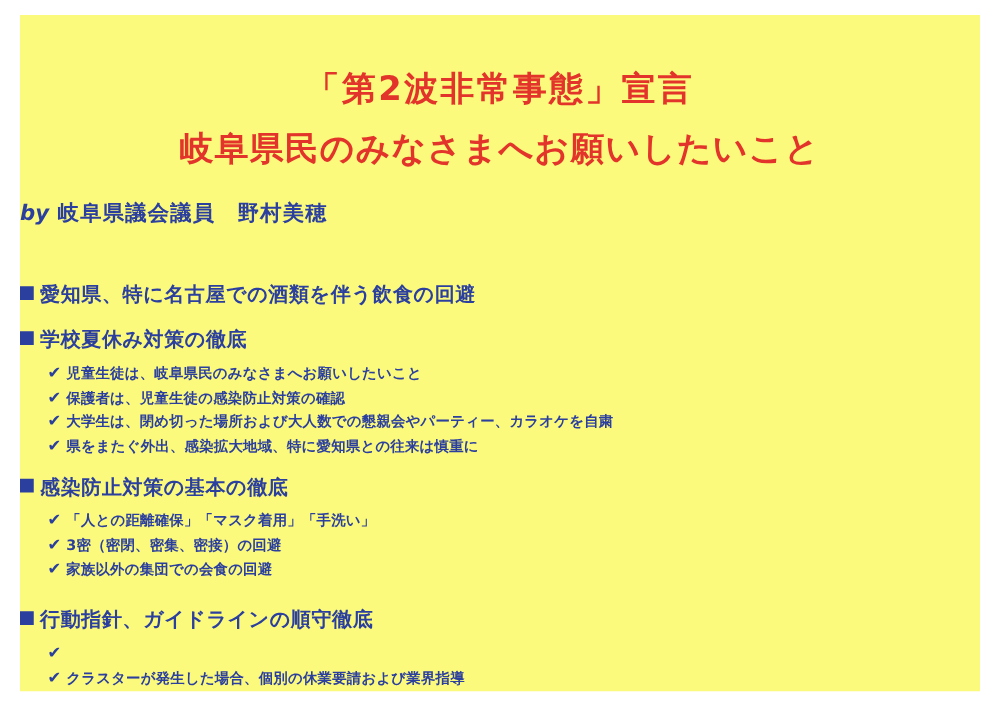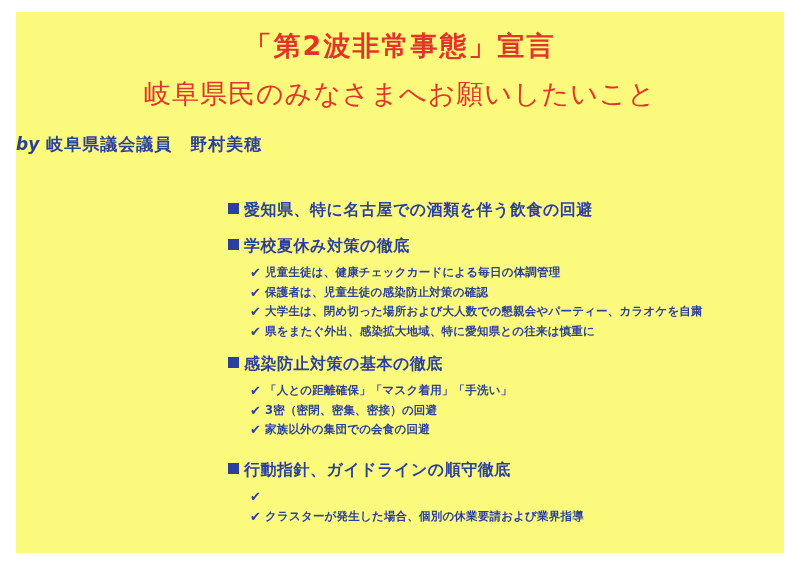--- a/index.html
+++ b/index.html
@@ -18,54 +18,53 @@
     left: 16px;
     top: 12px;
     width: 768px;
     height: 541px;
     background: #fcfa7c;
     box-sizing: border-box;
     overflow: hidden;
   }
   .title-block {
     text-align: center;
-    padding-top: 18px;
+    padding-top: 44px;
   }
   .title-line1 {
     color: #e2342a;
     font-size: 27px;
     font-weight: bold;
     letter-spacing: 2px;
     line-height: 1.2;
   }
   .title-line2 {
     color: #e2342a;
     font-size: 27px;
-    font-weight: normal;
+    font-weight: bold;
     letter-spacing: 1px;
     line-height: 1.2;
     margin-top: 16px;
     text-align: center;
   }
   .byline {
     color: #2b3f9e;
     font-size: 17px;
     font-weight: bold;
     letter-spacing: 1px;
     text-align: left;
     margin-top: 22px;
   }
   .byline .by-latin {
     font-style: italic;
     font-weight: bold;
     letter-spacing: 0px;
   }
   .content {
     margin-top: 42px;
-    padding-left: 212px;
   }
   .section {
     margin-bottom: 2px;
   }
   .section-head {
     color: #2b3f9e;
     font-size: 16px;
     font-weight: bold;
     letter-spacing: 0.5px;
     line-height: 1.5;
@@ -133,21 +132,21 @@
     <div class="gap-a"></div>
 
     <div class="section">
       <div class="section-head">
         <span class="sq"></span>
         <span>学校夏休み対策の徹底</span>
       </div>
       <div class="bullets">
         <div class="bullet">
           <span class="check">✔</span>
-          <span>児童生徒は、健康チェックカードによる毎日の体調管理</span>
+          <span>児童生徒は、岐阜県民のみなさまへお願いしたいこと</span>
         </div>
         <div class="bullet">
           <span class="check">✔</span>
           <span>保護者は、児童生徒の感染防止対策の確認</span>
         </div>
         <div class="bullet">
           <span class="check">✔</span>
           <span>大学生は、閉め切った場所および大人数での懇親会やパーティー、カラオケを自粛</span>
         </div>
         <div class="bullet">

